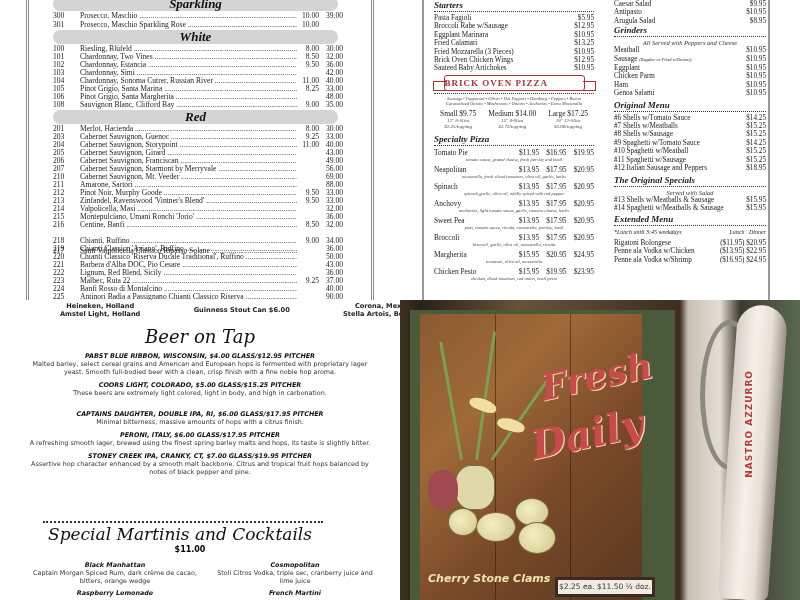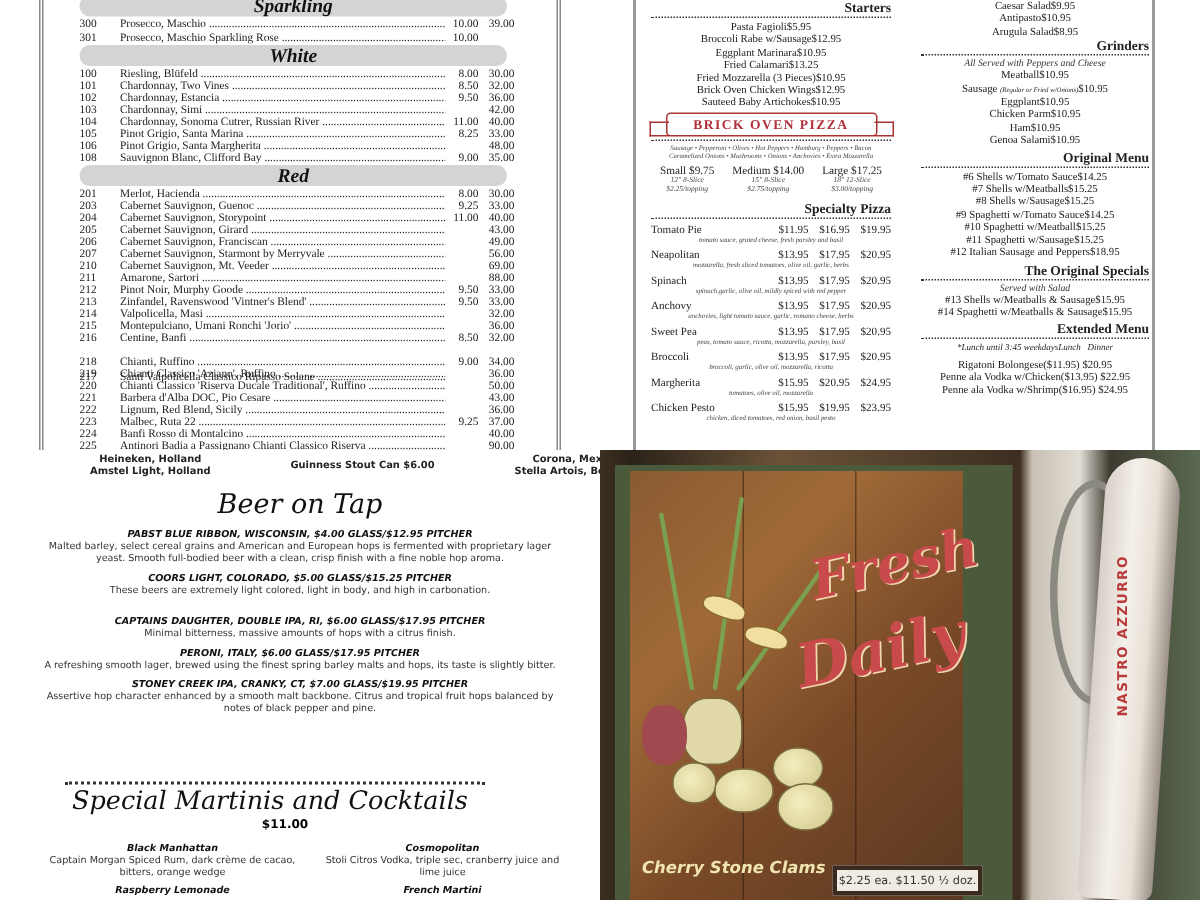--- a/index.html
+++ b/index.html
@@ -16,29 +16,29 @@
   .wine-row { position: absolute; left: 53px; width: 290px; font-size: 7.6px; line-height: 8px; color: #222; white-space: nowrap; display: flex; }
   .wine-row .num { width: 27px; }
   .wine-row .name { flex: 1; overflow: hidden; }
   .wine-row .name::after { content: " ........................................................................................................................................"; }
   .wine-row .gl { width: 22px; text-align: right; background: #fff; }
   .wine-row .bt { width: 24px; text-align: right; background: #fff; }
 
   
   .food-frame { position: absolute; left: 22px; top: 0; width: 348px; height: 300px; background: #fff; border-left: 2px solid #999; border-right: 2px solid #999; }
   .food-col { position: absolute; top: 0; }
-  .sec-title { text-align: right; font-weight: bold; font-size: 9px; color: #222; }
+  .sec-title { text-align: left; font-weight: bold; font-style: italic; font-size: 9px; color: #222; }
   .dotline { border-bottom: 1px dotted #333; margin: 1px 0 2px; }
-  .frow { display: flex; justify-content: center; font-size: 7.2px; line-height: 8.4px; color: #222; white-space: nowrap; font-family: Liberation Serif, serif; }
+  .frow { display: flex; justify-content: space-between; font-size: 7.2px; line-height: 8.4px; color: #222; white-space: nowrap; font-family: Liberation Serif, serif; }
   .sub-it { text-align: center; font-style: italic; font-size: 6.5px; color: #333; }
   .pz-row { display: flex; font-size: 7.4px; line-height: 9px; color: #222; white-space: nowrap; }
   .pz-row .n { width: 82px; }
   .pz-row .p { width: 29px; text-align: right; }
   .pz-desc { font-style: italic; font-size: 4.6px; color: #444; text-align: center; margin-bottom: 3px; line-height: 5px; }
-  .banner { margin: 2px auto; width: 141px; height: 16px; border: 1px solid #a33; border-radius: 3px; background: #fff; color: #b0303a; font-weight: bold; font-size: 9px; text-align: center; line-height: 14px; letter-spacing: 1px; position: relative; }
+  .banner { margin: 2px auto; width: 141px; height: 16px; border: 1px solid #a33; border-radius: 3px; background: #fff; color: #b0303a; font-weight: bold; font-size: 9px; line-height: 14px; letter-spacing: 1px; position: relative; }
   .banner::before, .banner::after { content: ""; position: absolute; top: 5px; width: 12px; height: 8px; border: 1px solid #a33; }
   .banner::before { left: -12px; border-right: none; }
   .banner::after { right: -12px; border-left: none; }
   .toppings { font-style: italic; font-size: 4.5px; color: #444; text-align: center; line-height: 5.5px; }
   .sizes { display: flex; justify-content: space-around; font-size: 7.5px; text-align: center; color: #222; margin-top: 2px; }
   .sizes .s-sub { font-style: italic; font-size: 5px; color: #444; line-height: 6px; }
 
   
   .beer-brands { position: absolute; top: 2px; left: 0; width: 476px; display: flex; justify-content: space-between; padding: 0 52px 0 60px; font-family: "DejaVu Sans", sans-serif; font-weight: bold; font-size: 6.6px; color: #222; text-align: center; line-height: 8px; }
   .beer-brands .mid { padding-top: 4px; }

